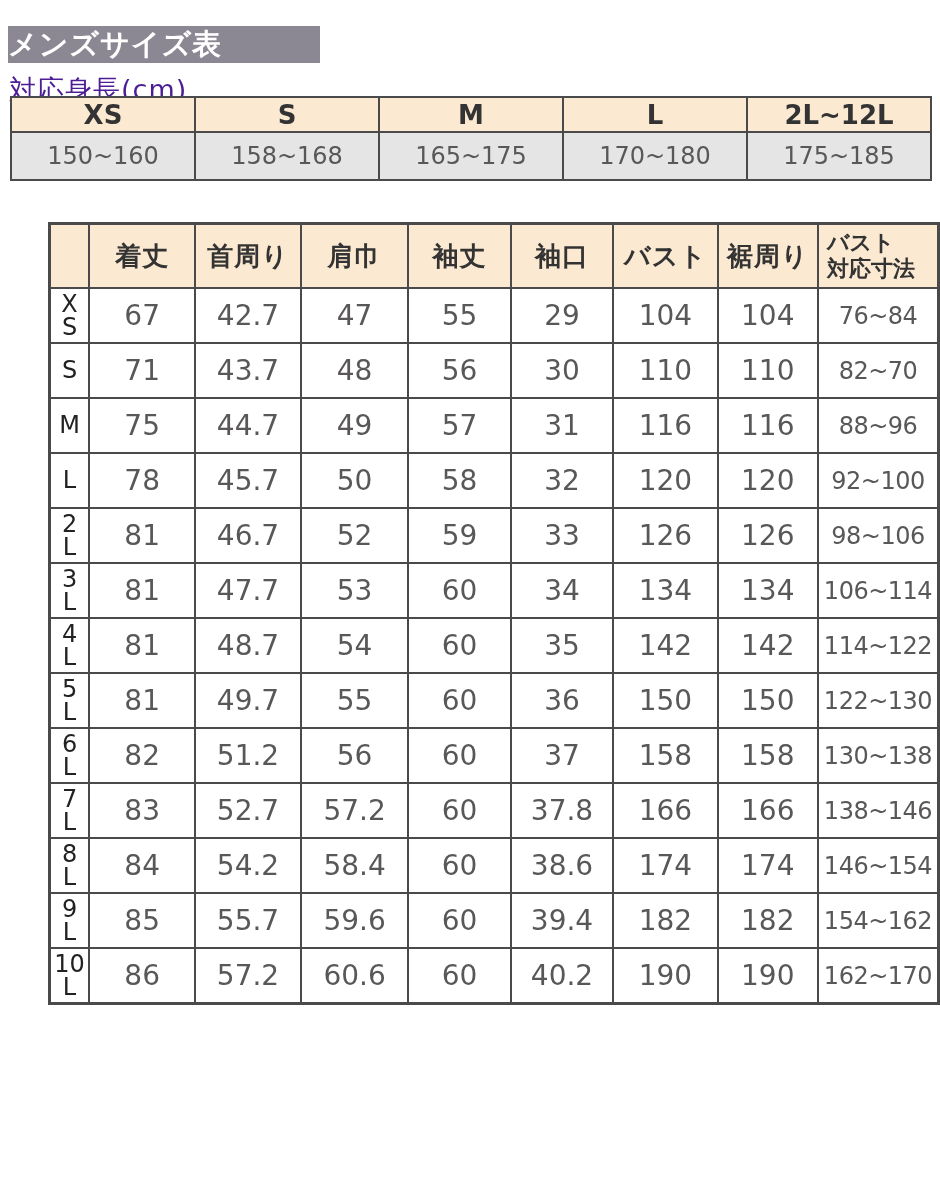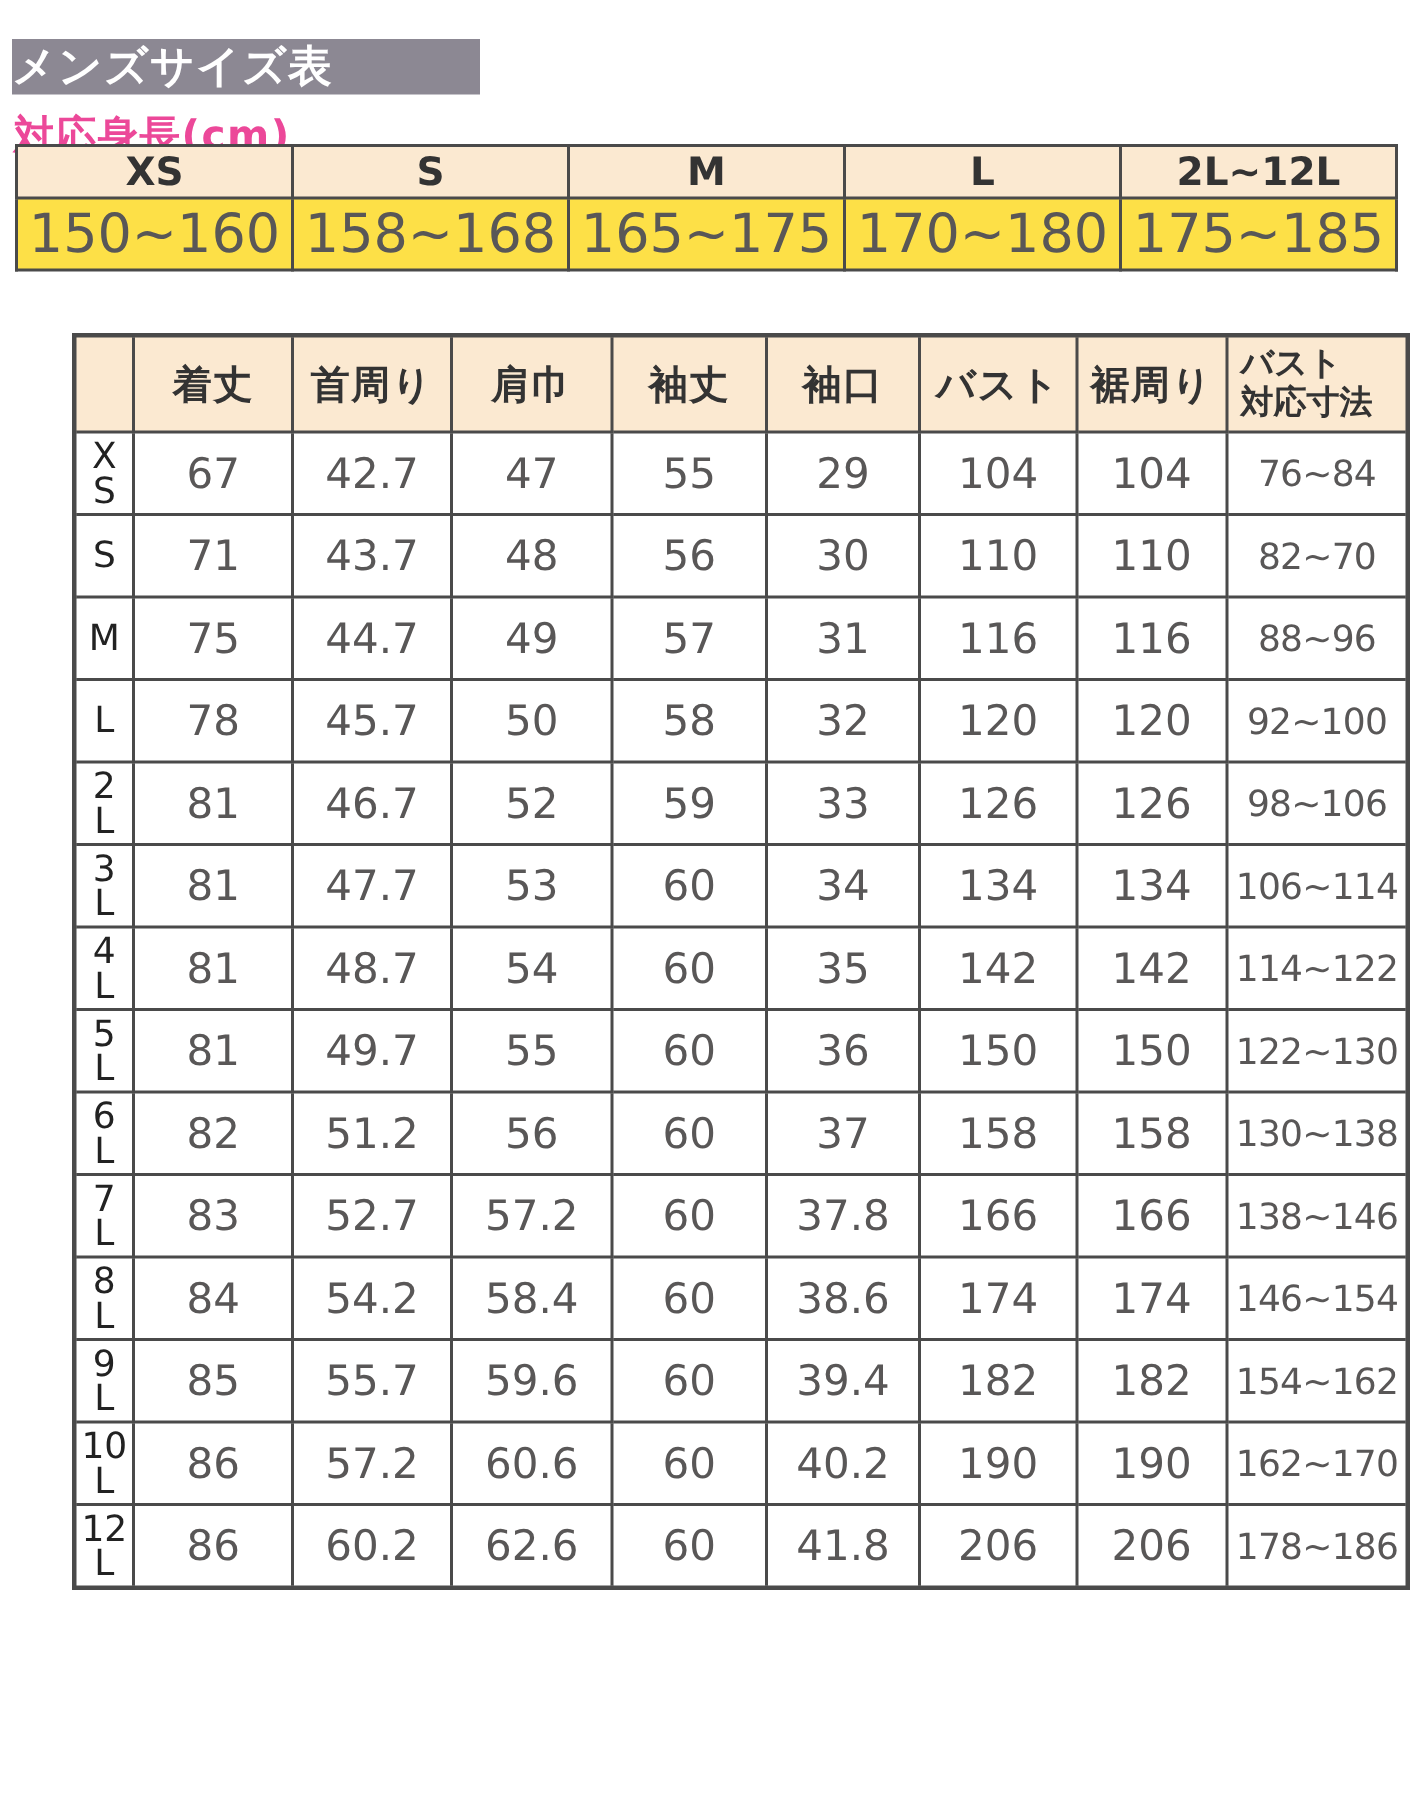--- a/index.html
+++ b/index.html
@@ -29,22 +29,22 @@
     line-height: 37px;
     box-sizing: border-box;
     letter-spacing: 1px;
   }
   
   .subtitle {
     position: absolute;
     left: 9px;
     top: 72px;
     font-size: 27px;
-    font-weight: bold;
-    color: #ec4899;
+    font-weight: normal;
+    color: #4c1d95;
     letter-spacing: 1px;
   }
   
   table {
     border-collapse: collapse;
     table-layout: fixed;
   }
   th, td {
     border: 2px solid #4a4a4a;
     padding: 0;
@@ -60,23 +60,23 @@
     border: 2px solid #4a4a4a;
   }
   .height-table th {
     background: #fbe9d1;
     height: 33px;
     font-size: 26px;
     font-weight: 600;
     color: #333333;
   }
   .height-table td {
-    background: #fde047;
+    background: #e5e5e5;
     height: 46px;
-    font-size: 36px;
+    font-size: 24px;
     color: #595757;
   }
   
   .size-table {
     position: absolute;
     left: 8px;
     top: 222px;
     border: 3px solid #4a4a4a;
     margin-left: 40px;
   }
@@ -360,30 +360,16 @@
           </th>
           <td>86</td>
           <td>57.2</td>
           <td>60.6</td>
           <td>60</td>
           <td>40.2</td>
           <td>190</td>
           <td>190</td>
           <td class="range-cell">162~170</td>
         </tr>
-        <tr>
-          <th class="row-label">
-            <span>12</span>
-            <span>L</span>
-          </th>
-          <td>86</td>
-          <td>60.2</td>
-          <td>62.6</td>
-          <td>60</td>
-          <td>41.8</td>
-          <td>206</td>
-          <td>206</td>
-          <td class="range-cell">178~186</td>
-        </tr>
       </tbody>
   </table>
 
 </div>
 
 </body></html>

